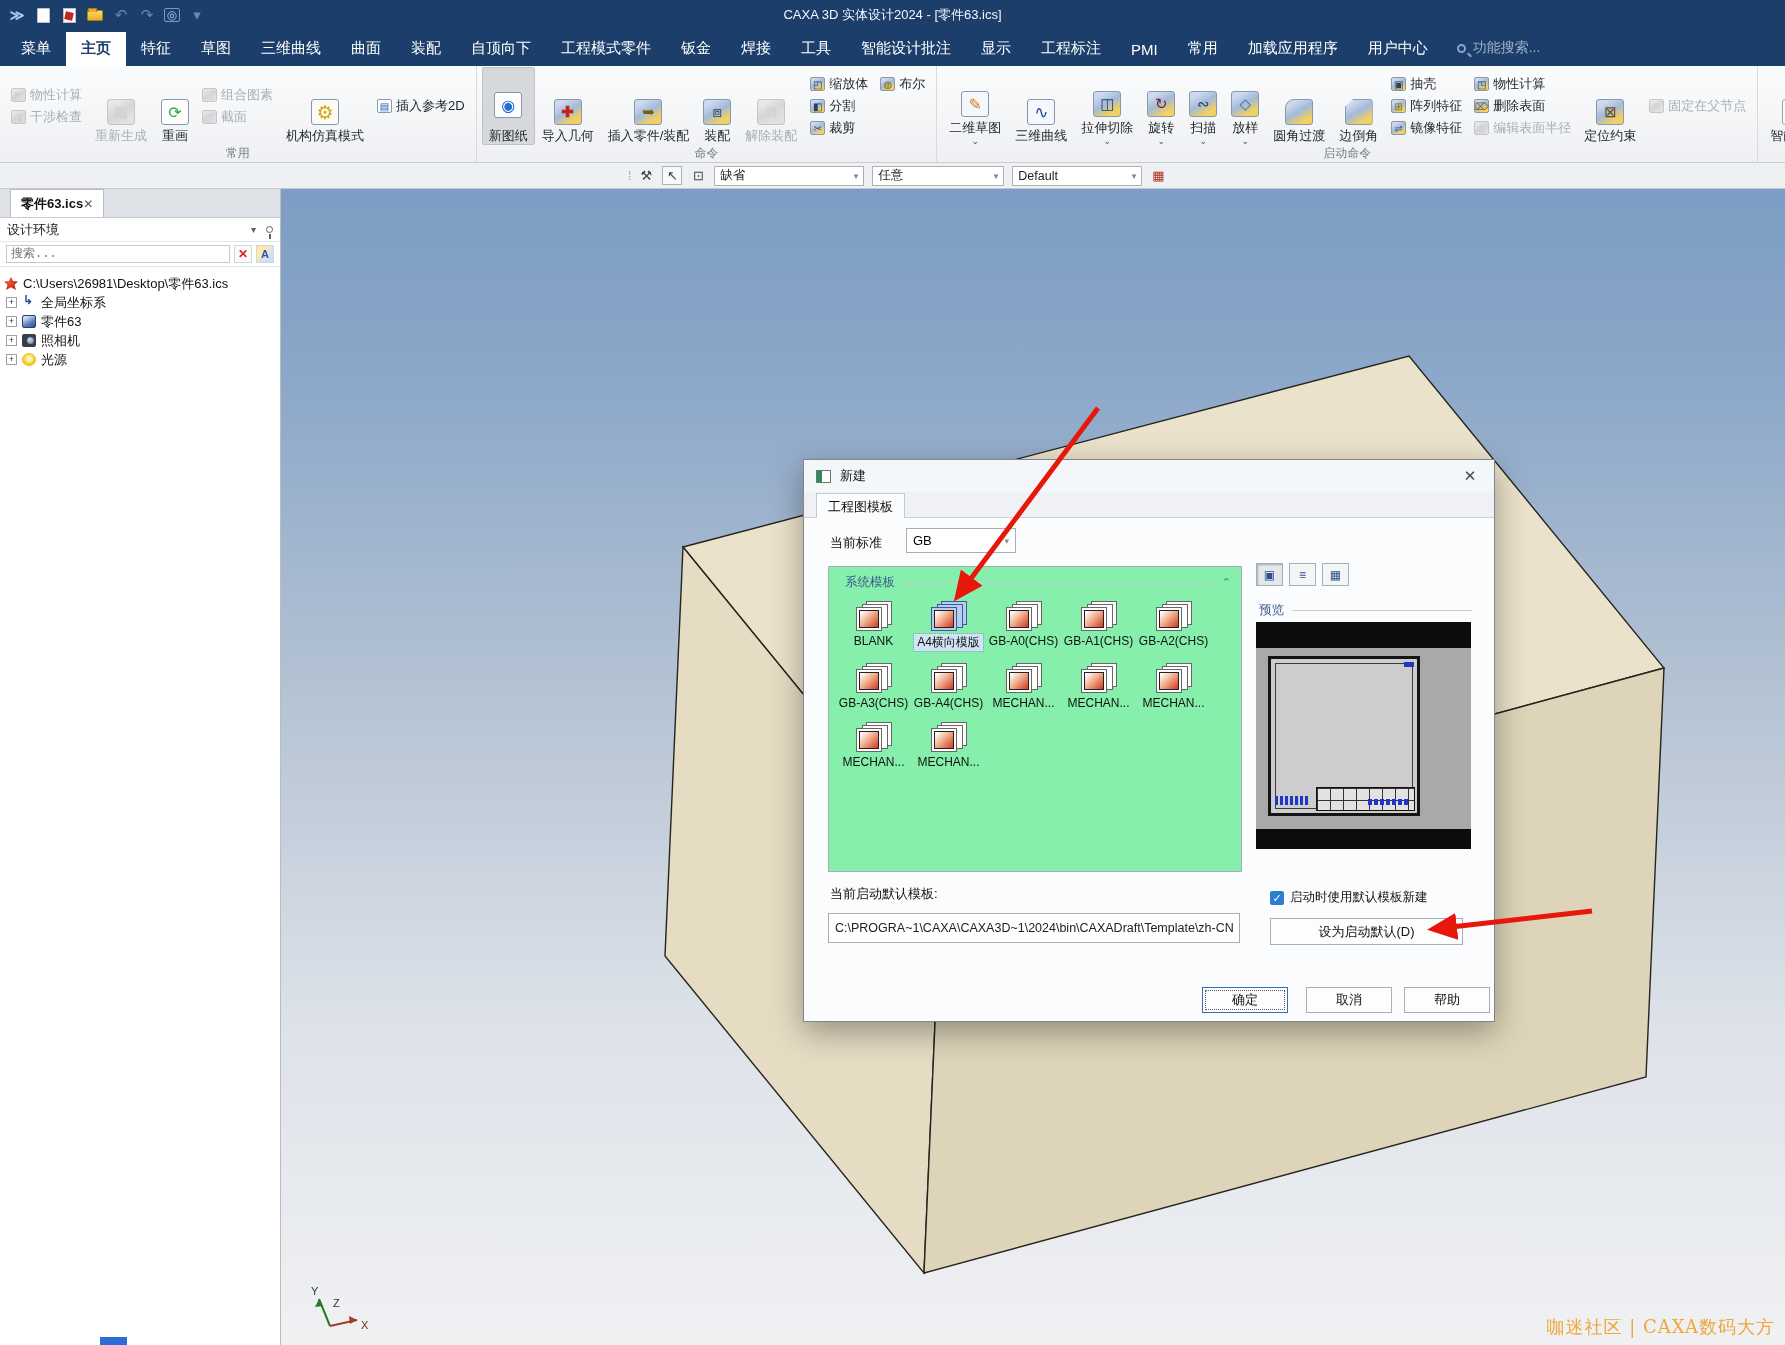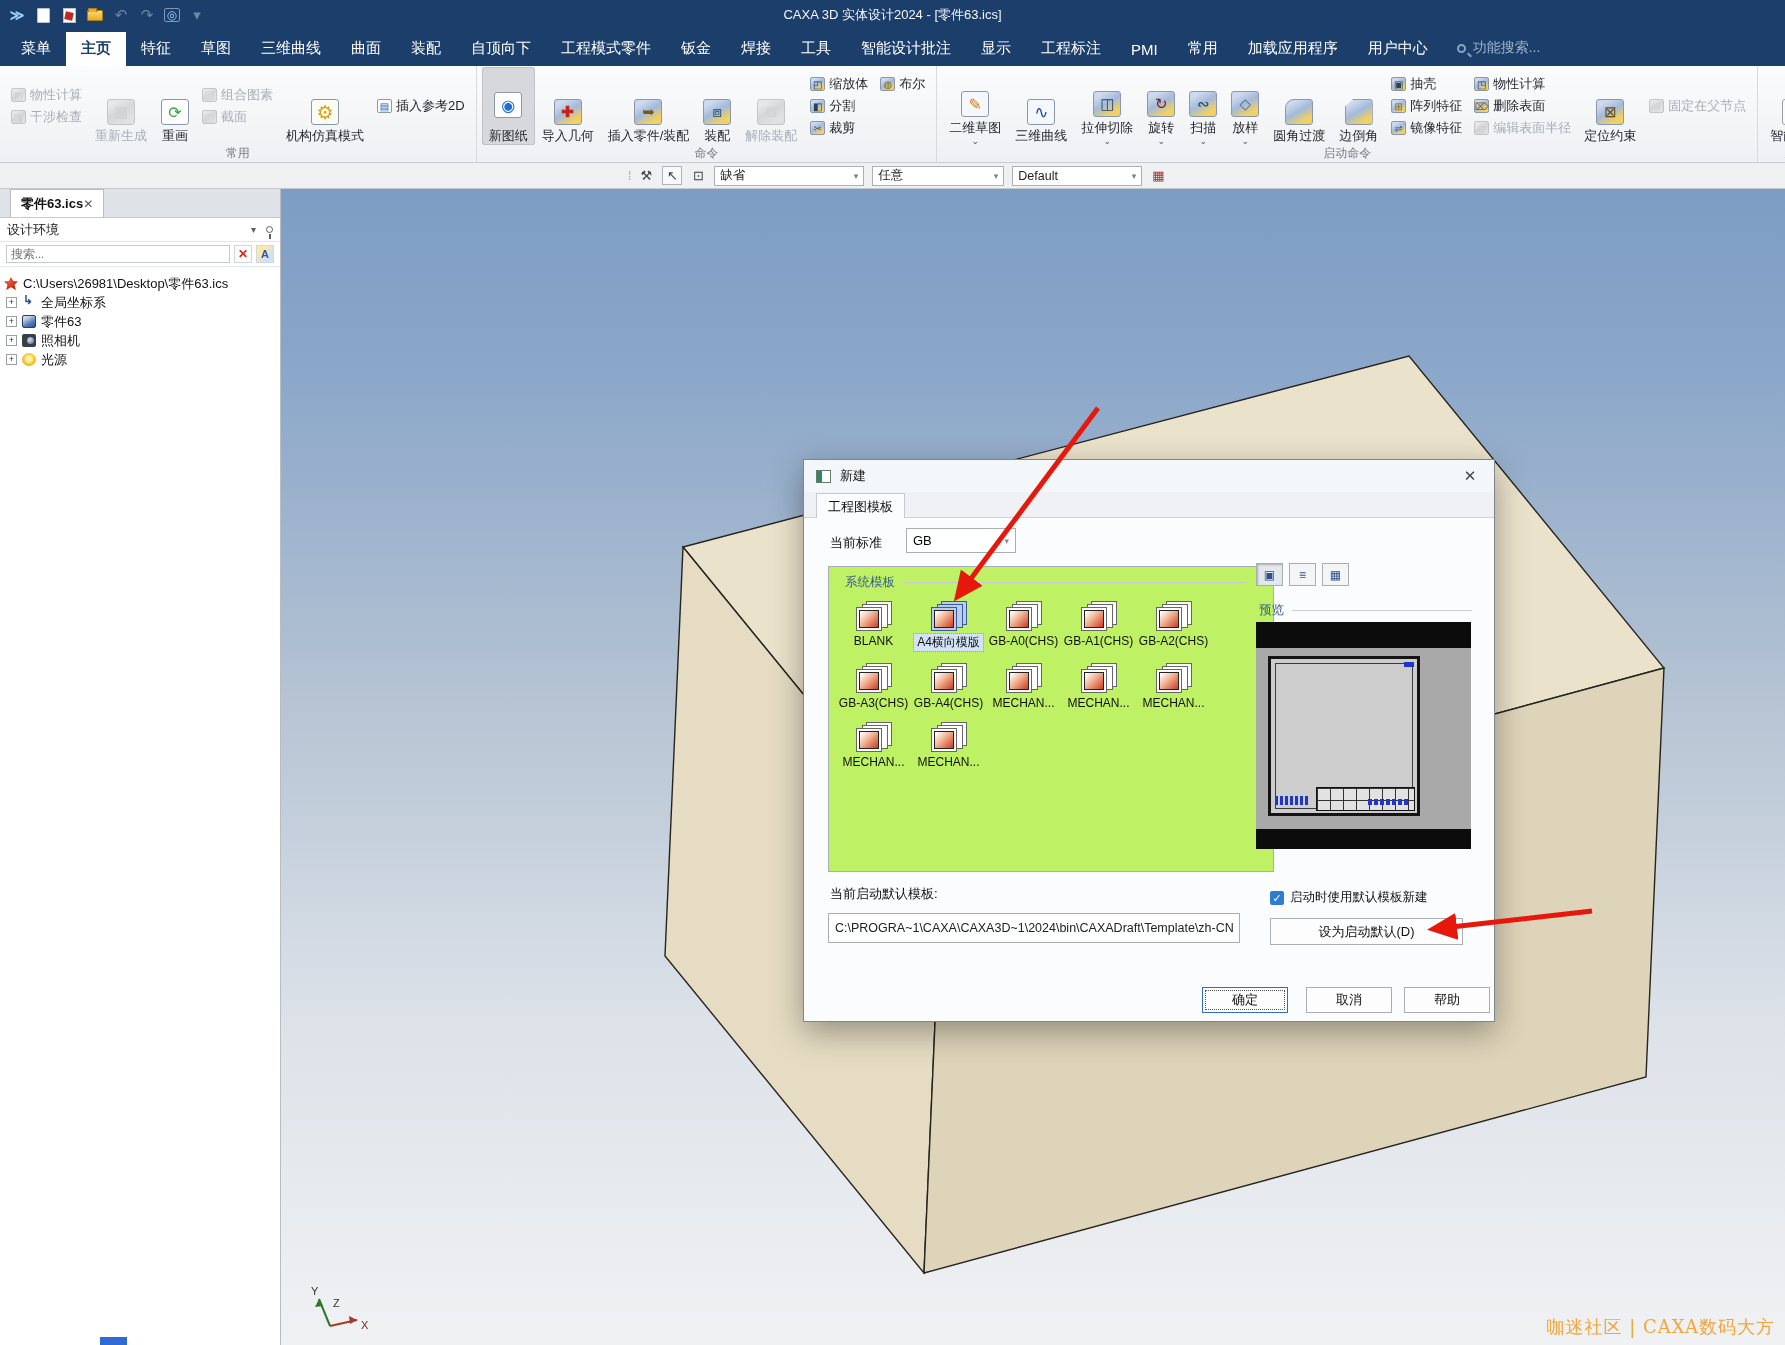--- a/index.html
+++ b/index.html
@@ -88,21 +88,21 @@
   #main { display:flex; height:1156px; }
   #leftpanel { width:281px; background:#fff; border-right:1px solid #b9bdc2; display:flex; flex-direction:column; }
   #doctabs { height:29px; background:#dfe2e6; display:flex; align-items:flex-end; padding-left:10px; border-bottom:1px solid #c5c8cc; }
   .doctab { background:#fff; border:1px solid #b9bdc2; border-bottom:none; padding:5px 10px 4px; font-size:13px; font-weight:bold; color:#111; display:flex; align-items:center; }
   .doctab .x { font-weight:normal; color:#555; font-size:12px; }
   #panelheader { height:24px; display:flex; align-items:center; padding:0 7px; font-size:13px; color:#222; border-bottom:1px solid #e3e5e8; }
   #panelheader .sp { margin-left:auto; display:flex; gap:10px; align-items:center; color:#5a6068; }
   .pin { width:7px; height:7px; border:1.5px solid #5a6068; border-radius:50%; position:relative; }
   .pin::after { content:""; position:absolute; left:2px; top:7px; width:1.5px; height:5px; background:#5a6068; }
   #searchrow { display:flex; align-items:center; gap:4px; padding:3px 6px; border-bottom:1px solid #e3e5e8; }
-  #searchrow input { flex:1; height:18px; border:1px solid #c6cacf; font-size:12px; padding:0 4px; font-family:Liberation Serif, serif; color:#333; }
+  #searchrow input { flex:1; height:18px; border:1px solid #c6cacf; font-size:12px; padding:0 4px; font-family:Liberation Mono, monospace; color:#333; }
   .sx { width:18px; height:18px; border:1px solid #d4d7da; display:flex; align-items:center; justify-content:center; color:#cc2a1d; font-weight:bold; font-size:12px; background:#fafafa; }
   .sfind { width:18px; height:18px; border:1px solid #d4d7da; background:linear-gradient(135deg,#ffe9a8 30%,#cfe0f8 70%); color:#2a57a8; font-size:11px; display:flex; align-items:center; justify-content:center; font-weight:bold; }
   #tree { padding:7px 4px; }
   .trow { display:flex; align-items:center; gap:5px; height:19px; font-size:13px; color:#111; white-space:nowrap; }
   .trow.child { padding-left:2px; }
   .texp { width:11px; height:11px; border:1px solid #9aa0a8; font-size:9px; line-height:9px; text-align:center; color:#333; background:#fff; flex:0 0 auto; }
   .ticon { width:14px; height:13px; border-radius:2px; flex:0 0 auto; }
   .tic-file-root-icon { background:radial-gradient(circle at 35% 35%,#f05a3a,#9e1206); clip-path:polygon(50% 0,65% 30%,100% 35%,75% 60%,85% 100%,50% 78%,15% 100%,25% 60%,0 35%,35% 30%); }
   .tic-axes-icon { background:#fff; position:relative; }
   .tic-axes-icon::before { content:"↳"; position:absolute; left:1px; top:-3px; color:#1f4f9a; font-size:12px; font-weight:bold; }
@@ -122,21 +122,21 @@
   #dlg-titlebar { height:32px; display:flex; align-items:center; padding:0 12px; background:#f4f7fa; }
   .dlg-ico { width:15px; height:13px; border:1px solid #6a7a6a; background:linear-gradient(90deg,#2d8a5f 35%,#fff 35%); margin-right:9px; }
   #dlg-title { font-size:13px; color:#111; }
   #dlg-close { margin-left:auto; font-size:15px; color:#444; width:24px; text-align:center; }
   #dlg-tabs { height:26px; padding-left:12px; border-bottom:1px solid #cfd2d6; background:#eff1f4; }
   .dlg-tab { display:inline-block; padding:4px 11px 5px; background:#fbfcfd; border:1px solid #c6c9cd; border-bottom:1px solid #fbfcfd; position:relative; top:1px; font-size:13px; color:#111; }
   #dlg-body { position:relative; flex:1; background:#fbfcfd;padding-left:28px; }
   #std-label { position:absolute; left:26px; top:16px; font-size:13px; color:#111; }
   #std-combo { position:absolute; left:102px; top:10px; width:110px; height:25px; background:#fff; border:1px solid #a9aeb4; display:flex; align-items:center; padding:0 6px; }
   #std-combo .qval { flex:1; font-size:13px; } #std-combo .qarr { color:#8a9096; font-size:9px; }
-  #listbox { position:absolute; left:24px; top:48px; width:446px; height:306px; background:#bef264; border:1px solid #a9aeb4; }
+  #listbox { position:absolute; left:24px; top:48px; width:414px; height:306px; background:#86efac; border:1px solid #a9aeb4; }
   #lb-head { display:flex; align-items:center; gap:8px; padding:7px 10px 2px 16px; }
   #lb-title { color:#3a5a8c; font-size:12.5px; white-space:nowrap; }
   #lb-rule { flex:1; border-top:1px solid #c9ccd1; }
   #lb-collapse { color:#6a7077; font-size:11px; }
   #tpl-grid { display:grid; grid-template-columns:repeat(5,75px); row-gap:12px; padding:8px 2px 0 8px; }
   .tpl { display:flex; flex-direction:column; align-items:center; width:73px; }
   .tpl-pages { width:36px; height:30px; position:relative; margin-bottom:3px; }
   .pg { position:absolute; width:26px; height:24px; background:#fdfdfd; border:1px solid #666; }
   .pg3 { right:0; top:0; } .pg2 { right:4px; top:3px; } .pg1 { left:0; top:6px; }
   .sq { position:absolute; inset:2px; background:linear-gradient(135deg,#ffffff 5%,#f2b292 45%,#d2452a 95%); border:1px solid #222; }

